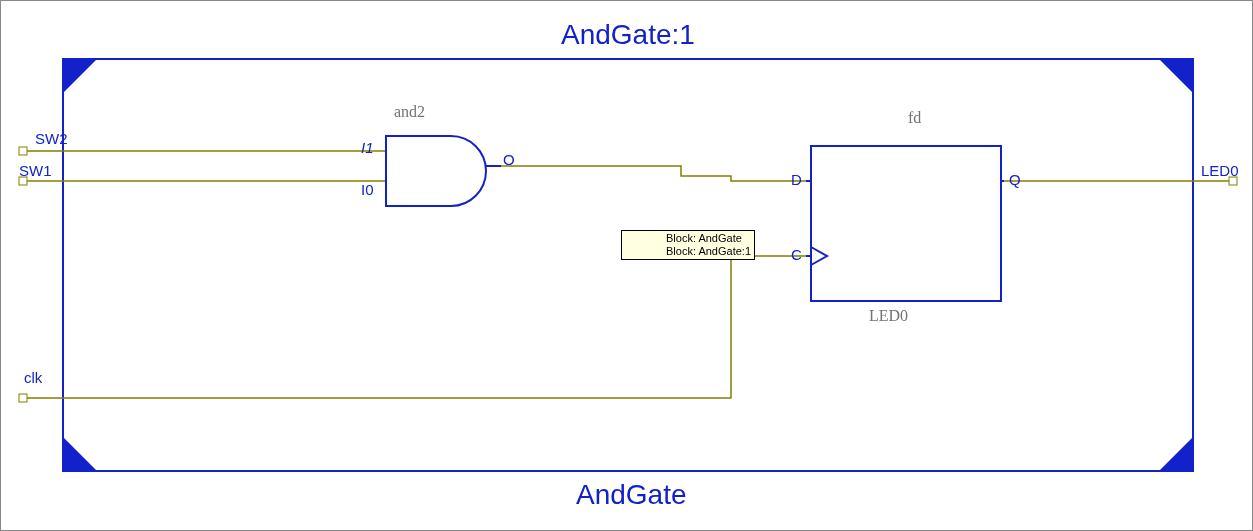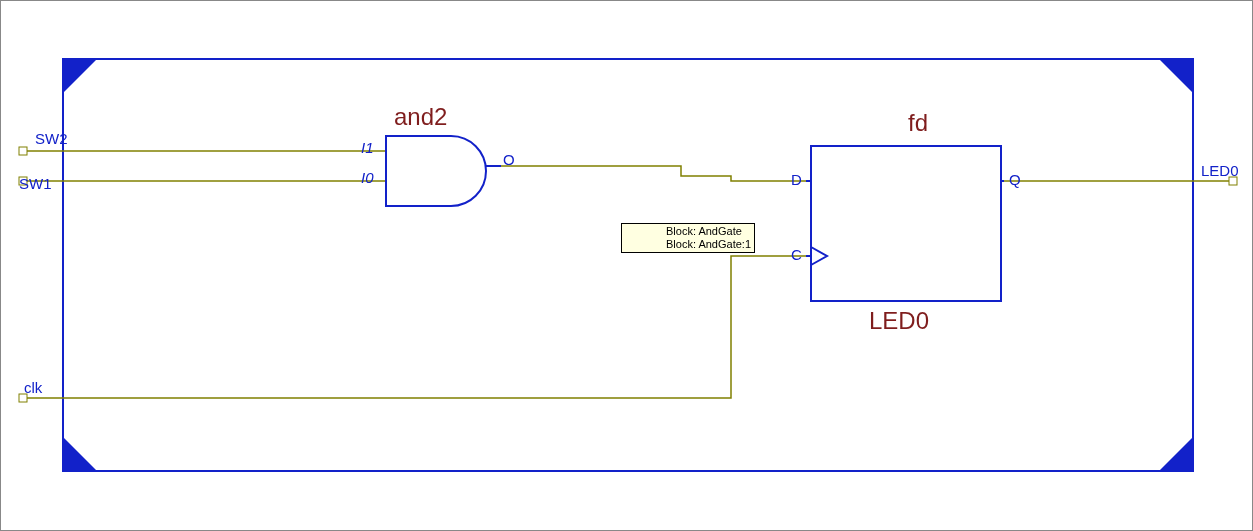--- a/index.html
+++ b/index.html
@@ -22,21 +22,21 @@
     position: absolute;
     top: 0;
     left: 0;
   }
   .label {
     position: absolute;
     font-family: Arial, sans-serif;
     white-space: nowrap;
   }
   .blue-lg { color: #1221c9; font-size: 28px; }
-  .blue-md { color: #7f1d1d; font-size: 24px; }
+  .blue-md { color: #737373; font-size: 16px; font-family: Liberation Serif, serif; }
   .blue-sm { color: #1221c9; font-size: 15px; }
   .tooltip {
     position: absolute;
     background: #ffffe1;
     border: 1px solid #000;
     font-size: 11px;
     padding: 1px 3px;
     line-height: 1.2;
     color: #000;
   }
@@ -87,36 +87,38 @@
     <rect x="810" y="145" width="190" height="155"></rect>
 
     <polyline points="810,246 826,255 810,264" fill="none"></polyline>
 
     <line x1="805" y1="180" x2="810" y2="180"></line>
     <line x1="805" y1="255" x2="810" y2="255"></line>
     <line x1="1000" y1="180" x2="1003" y2="180"></line>
   </g>
 </svg>
 
+<div class="label blue-lg" style="left:560px; top:18px;">AndGate:1</div>
 
+<div class="label blue-lg" style="left:575px; top:478px;">AndGate</div>
 
 <div class="label blue-md" style="left:393px; top:102px;">and2</div>
 <div class="label blue-sm" style="left:360px; top:138px;font-style:italic;">I1</div>
-<div class="label blue-sm" style="left:360px; top:168px;font-style:italic;">I0</div>
+<div class="label blue-sm" style="left:360px; top:180px;">I0</div>
 <div class="label blue-sm" style="left:502px; top:150px;">O</div>
 
 <div class="label blue-md" style="left:907px; top:108px;">fd</div>
 <div class="label blue-md" style="left:868px; top:306px;">LED0</div>
 <div class="label blue-sm" style="left:790px; top:170px;">D</div>
 <div class="label blue-sm" style="left:790px; top:245px;">C</div>
 <div class="label blue-sm" style="left:1008px; top:170px;">Q</div>
 
 <div class="label blue-sm" style="left:34px; top:129px;">SW2</div>
-<div class="label blue-sm" style="left:18px; top:174px;">SW1</div>
-<div class="label blue-sm" style="left:23px; top:378px;">clk</div>
+<div class="label blue-sm" style="left:18px; top:161px;">SW1</div>
+<div class="label blue-sm" style="left:23px; top:368px;">clk</div>
 <div class="label blue-sm" style="left:1200px; top:161px;">LED0</div>
 
-<div class="tooltip" style="left:620px; top:222px;padding-left:44px;">
+<div class="tooltip" style="left:620px; top:229px;padding-left:44px;">
   <div>Block: AndGate</div>
   <div>Block: AndGate:1</div>
 </div>
 
 </div>
 
 </body></html>

